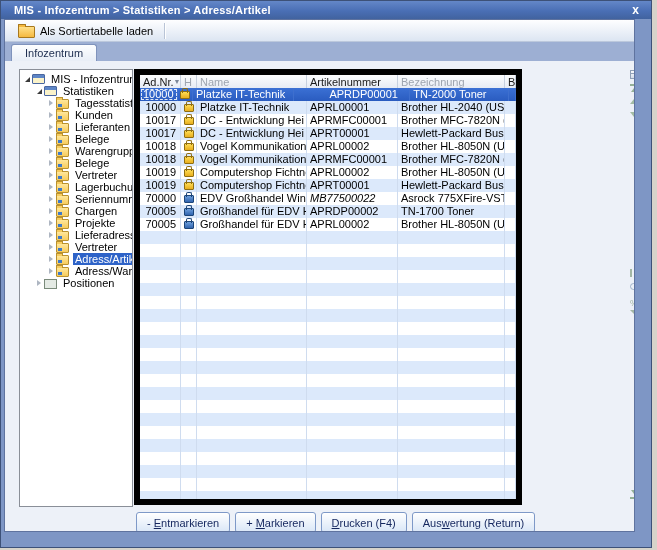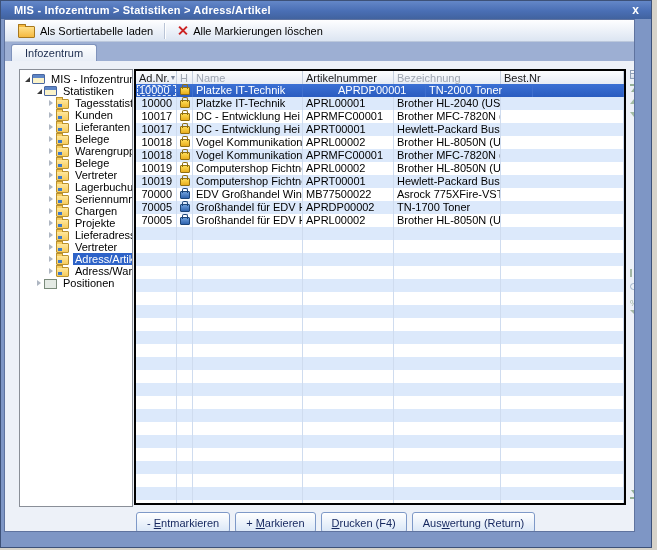--- a/index.html
+++ b/index.html
@@ -74,22 +74,22 @@
   .app-window-icon:before{content:"";position:absolute;left:0;top:0;right:0;height:3px;background:#5E86C6}
   .folder-icon{border:1px solid #B9912F;background:linear-gradient(180deg,#FFE79B,#F7CC5E);border-radius:1px;margin-top:1px}
   .folder-icon:before{content:"";position:absolute;left:-1px;top:-3px;width:5px;height:2px;background:#F7CC5E;border:1px solid #B9912F;border-bottom:none}
   .folder-icon:after{content:"";position:absolute;left:1px;bottom:1px;width:4px;height:3px;background:#3E79C8}
   .stack-icon{border:1px solid #7A8A7A;background:#E4EAE4;margin-top:1px}
   .stack-icon:before{content:"";position:absolute;left:2px;top:2px;right:-3px;bottom:-3px;background:#CBD6CB;border:1px solid #7A8A7A;z-index:-1}
   .t-label{padding:0 2px;color:#000}
   .t-label.sel{background:#2E63C8;color:#fff}
   
   .grid{
-    position:absolute;left:129px;top:8px;width:492px;height:436px;
-    background:#fca5a5;border:2px solid #000000;box-sizing:border-box;overflow:hidden;
+    position:absolute;left:129px;top:8px;width:388px;height:436px;
+    background:#fca5a5;border:6px solid #000000;box-sizing:border-box;overflow:hidden;
   }
   .g-head{display:flex;height:13px;background:linear-gradient(180deg,#FCFDFE,#E6EBF4);border-bottom:1px solid #AEBACB}
   .hcell{box-sizing:border-box;border-right:1px solid #C6D0DF;padding:0 3px;line-height:12px;
     display:flex;align-items:center;white-space:nowrap;overflow:hidden;color:#1A1A1A}
   .hcell.muted{color:#9EA5B0}
   .sort-arrow{margin-left:auto;font-size:7px;color:#7A8699;padding-right:1px}
   .g-body{position:absolute;left:0;top:13px;right:0;bottom:0;overflow:hidden}
   .g-row{display:flex;height:13px;line-height:13px;background:#fff}
   .g-row.alt{background:#DCE9FB}
   .g-row.sel{background:linear-gradient(180deg,#3B70D4,#2A5CC0);color:#fff}
@@ -140,24 +140,20 @@
     <span class="close-x">x</span>
   </div>
   <div class="inner">
 
     <div class="toolbar">
       <div class="tool-btn">
         <span class="folder-ic"></span>
         <span>Als Sortiertabelle laden</span>
       </div>
       <div class="tool-sep"></div>
-      <div class="tool-btn">
-        <span class="xmark-ic"></span>
-        <span>Alle Markierungen löschen</span>
-      </div>
     </div>
 
     <div class="tabstrip">
       <span class="tab">Infozentrum</span>
     </div>
 
     <div class="content">
       <div class="tree-panel">
           <div class="t-row" style="padding-left: 2px;">
             <span class="t-arrow">
@@ -389,21 +385,21 @@
               <div class="cell" style="width: 91px;">APRT00001</div>
               <div class="cell" style="width: 107px;">Hewlett-Packard Business InkJe</div>
               <div class="cell" style="flex: 1 1 0%;"></div>
             </div>
             <div class="g-row">
               <div class="cell num" style="width: 41px;">70000</div>
               <div class="cell ctr" style="width: 16px;">
                 <span class="lock blue"></span>
               </div>
               <div class="cell" style="width: 110px;">EDV Großhandel Winkl</div>
-              <div class="cell" style="width: 91px;">MB77500022</div>
+              <div class="cell" style="width: 91px; font-style: italic;">MB77500022</div>
               <div class="cell" style="width: 107px;">Asrock 775XFire-VSTA, Intel 92</div>
               <div class="cell" style="flex: 1 1 0%;"></div>
             </div>
             <div class="g-row alt">
               <div class="cell num" style="width: 41px;">70005</div>
               <div class="cell ctr" style="width: 16px;">
                 <span class="lock blue"></span>
               </div>
               <div class="cell" style="width: 110px;">Großhandel für EDV H</div>
               <div class="cell" style="width: 91px;">APRDP00002</div>

